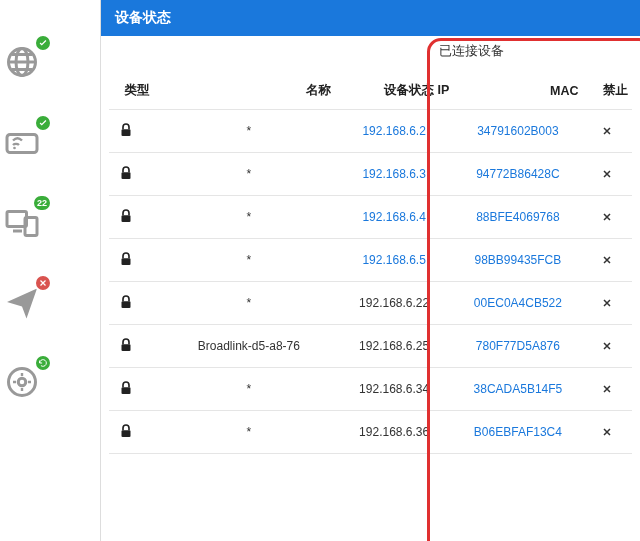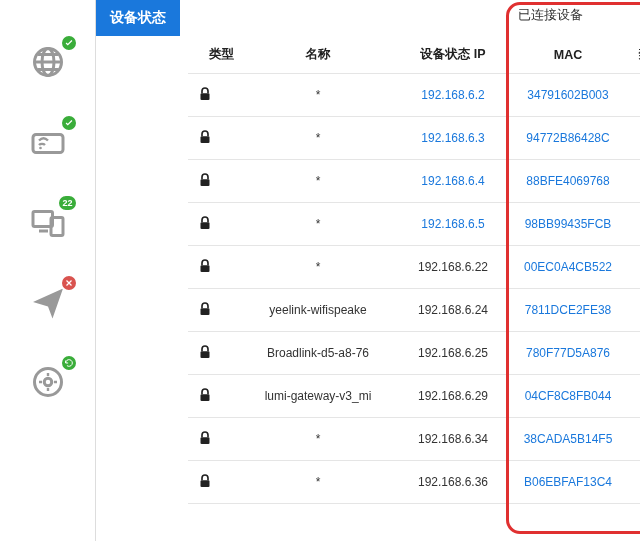--- a/index.html
+++ b/index.html
@@ -1,40 +1,40 @@
 <!DOCTYPE html>
 <html><head>
 <meta charset="utf-8">
 <style>
   * { box-sizing: border-box; margin: 0; padding: 0; }
   html, body { width: 640px; height: 541px; font-family: Arial, "Microsoft YaHei", sans-serif; font-size: 13px; background: #fff; color: #333; overflow: hidden; }
   .root { display: flex; width: 640px; height: 541px; }
 
   
-  .sidebar { width: 100px; display: flex; flex-direction: column; align-items: center; padding-top: 40px; gap: 36px; background: #fff; }
+  .sidebar { width: 100px; display: flex; flex-direction: column; align-items: flex-start; padding-top: 40px; gap: 36px; background: #fff; }
   .nav-item { position: relative; width: 44px; height: 44px; display: flex; align-items: center; justify-content: center; cursor: pointer; }
   .nav-icon { width: 36px; height: 36px; color: #999; }
   .badge { position: absolute; top: -6px; right: -8px; min-width: 18px; height: 18px; border-radius: 9px; display: flex; align-items: center; justify-content: center; font-size: 10px; font-weight: bold; color: #fff; border: 2px solid #fff; }
   .badge.ok { background: #3aad3a; }
   .badge.err { background: #d9534f; }
   .badge.count { background: #3aad3a; font-size: 9px; padding: 0 3px; }
 
   
-  .main { flex: 1; display: flex; border-left: 1px solid #ddd; }
+  .main { flex: 1; display: flex; flex-direction: column; border-left: 1px solid #ddd; }
   .topbar { height: 36px; background: #1a78dc; color: #fff; display: flex; align-items: center; padding: 0 14px; font-size: 14px; font-weight: bold; }
   .scroll { flex: 1; overflow-y: auto; position: relative; }
   .content { position: relative; padding: 6px 8px 0 8px; }
 
   
   .highlight-box { position: absolute; border: 3px solid #e03030; border-radius: 14px; pointer-events: none; top: 2px; left: 326px; width: 226px; height: 532px; z-index: 10; }
   .highlight-title { position: absolute; top: 6px; left: 338px; color: #333; font-size: 13px; z-index: 11; pointer-events: none; }
 
   table { width: 100%; border-collapse: collapse; table-layout: fixed; }
-  thead th { text-align: center; font-weight: bold; padding: 40px 4px 10px 4px; font-size: 12.5px; color: #222; }
-  thead th:first-child { text-align: right; padding-left: 6px; }
+  thead th { text-align: right; font-weight: bold; padding: 40px 4px 10px 4px; font-size: 12.5px; color: #222; }
+  thead th:first-child { text-align: center; padding-left: 6px; }
   col.c-type { width: 50px; }
   col.c-name { width: 160px; }
   col.c-ip { width: 110px; }
   col.c-mac { width: 120px; }
   col.c-ban { width: 46px; }
 
   tbody tr { border-top: 1px solid #e5e5e5; }
   tbody td { padding: 8px 4px; text-align: center; vertical-align: middle; font-size: 12px; white-space: nowrap; overflow: hidden; text-overflow: ellipsis; }
   tbody td.td-type { text-align: left; padding-left: 8px; }
   tbody td a { color: #1a78dc; text-decoration: none; text-align: right; }
@@ -233,59 +233,33 @@
                 <td><span class="ban-btn">
                     <svg width="12" height="12">
                       <use href="#x-icon"></use>
                     </svg>
                   </span></td>
               </tr>
               <tr>
                 <td class="td-type"><svg class="row-icon">
                     <use href="#lock-icon"></use>
                   </svg></td>
-                <td><span class="txt">yeelink-wifispeake</span></td>
-                <td><span class="txt">192.168.6.24</span></td>
-                <td><a href="#">7811DCE2FE38</a></td>
-                <td><span class="ban-btn">
-                    <svg width="12" height="12">
-                      <use href="#x-icon"></use>
-                    </svg>
-                  </span></td>
-              </tr>
-              <tr>
-                <td class="td-type"><svg class="row-icon">
-                    <use href="#lock-icon"></use>
-                  </svg></td>
                 <td><span class="txt">Broadlink-d5-a8-76</span></td>
                 <td><span class="txt">192.168.6.25</span></td>
                 <td><a href="#">780F77D5A876</a></td>
                 <td><span class="ban-btn">
                     <svg width="12" height="12">
                       <use href="#x-icon"></use>
                     </svg>
                   </span></td>
               </tr>
               <tr>
                 <td class="td-type"><svg class="row-icon">
                     <use href="#lock-icon"></use>
                   </svg></td>
-                <td><span class="txt">lumi-gateway-v3_mi</span></td>
-                <td><span class="txt">192.168.6.29</span></td>
-                <td><a href="#">04CF8C8FB044</a></td>
-                <td><span class="ban-btn">
-                    <svg width="12" height="12">
-                      <use href="#x-icon"></use>
-                    </svg>
-                  </span></td>
-              </tr>
-              <tr>
-                <td class="td-type"><svg class="row-icon">
-                    <use href="#lock-icon"></use>
-                  </svg></td>
                 <td><span class="txt">*</span></td>
                 <td><span class="txt">192.168.6.34</span></td>
                 <td><a href="#">38CADA5B14F5</a></td>
                 <td><span class="ban-btn">
                     <svg width="12" height="12">
                       <use href="#x-icon"></use>
                     </svg>
                   </span></td>
               </tr>
               <tr>

